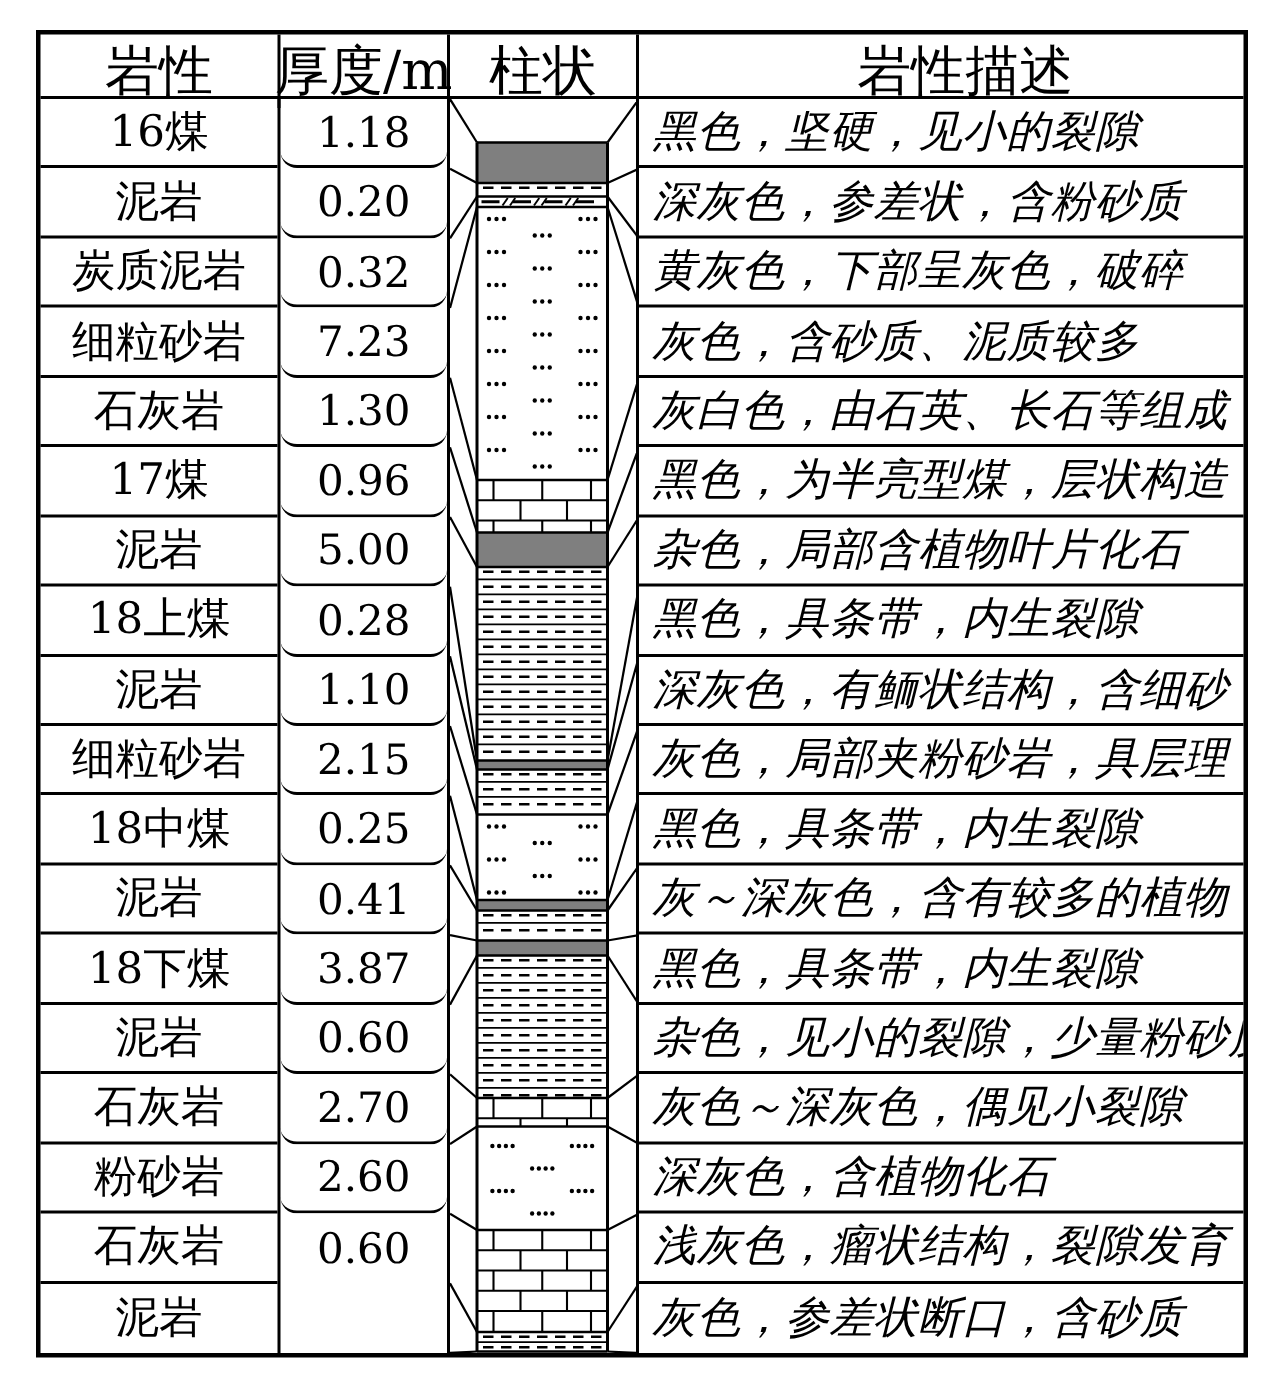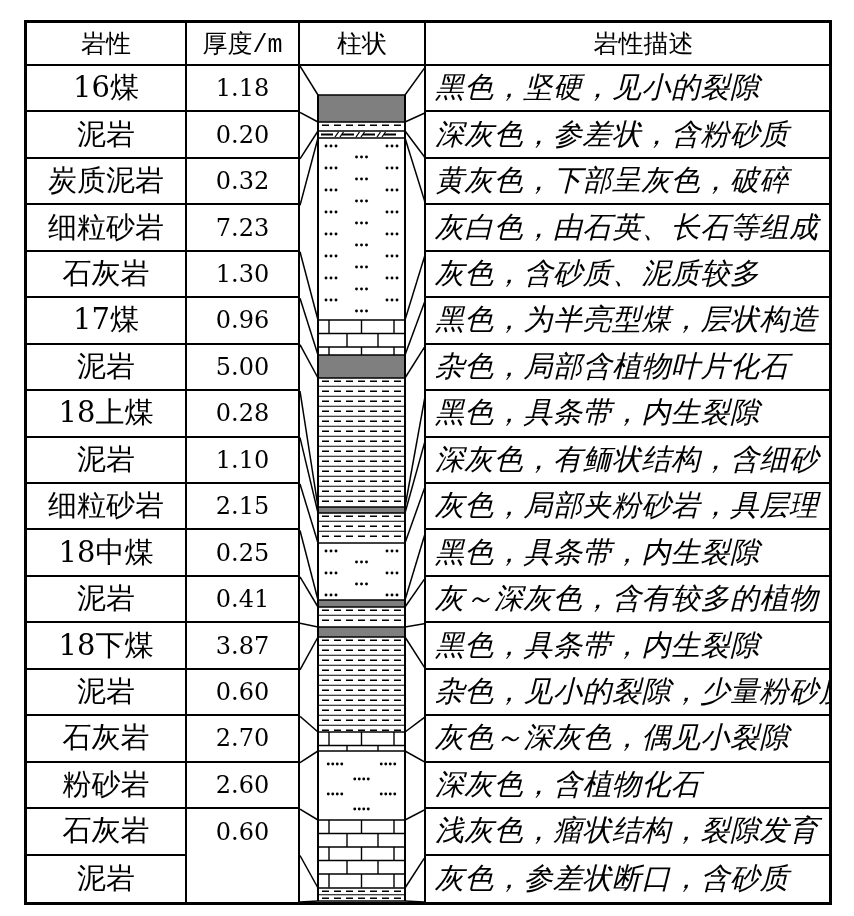--- a/index.html
+++ b/index.html
@@ -11,39 +11,39 @@
     position:absolute;left:24px;top:20px;width:808px;height:885px;
     border:3px solid #000;box-sizing:border-box;
     display:flex;flex-direction:column;background:#fff;
   }
   .hdr{
     flex:0 0 auto;height:43px;border-bottom:2px solid #000;box-sizing:border-box;
     display:grid;grid-template-columns:160px 113px 126px 1fr;
   }
   .hdr>div{
     display:flex;align-items:center;justify-content:center;
-    font-size:25px;border-right:2px solid #000;box-sizing:border-box;white-space:nowrap;font-family:Liberation Mono, monospace;
+    font-size:36px;border-right:2px solid #000;box-sizing:border-box;white-space:nowrap;
   }
   .hdr>div:last-child{border-right:none;padding-left:32px;}
   .tbody{
     flex:1 1 auto;display:grid;grid-template-columns:160px 113px 126px 1fr;
     position:relative;
   }
   .colwrap{
     display:grid;grid-template-rows:repeat(18,1fr);
     border-right:2px solid #000;box-sizing:border-box;min-width:0;text-align:center;
   }
   .colwrap.last{border-right:none;font-style:italic;}
   .cell{
     display:flex;align-items:center;justify-content:center;
     border-bottom:2px solid #000;box-sizing:border-box;
     font-size:29px;white-space:nowrap;overflow:hidden;
   }
   .cell:last-child{border-bottom:none;}
-  .cell.num{font-size:24px;}
+  .cell.num{font-size:28px;border-radius:11px;}
   .colwrap.last .cell{justify-content:flex-start;padding-left:9px;letter-spacing:0.5px;}
   .col-graphic{
     position:relative;border-right:2px solid #000;box-sizing:border-box;overflow:hidden;
   }
   .col-graphic svg{position:absolute;left:0;top:0;display:block;}
 </style>
 </head>
 <body>
 
 <div class="canvas">
@@ -501,22 +501,22 @@
             <line x1="18" y1="685" x2="105" y2="685" stroke="#000000" stroke-width="1.6"></line>
             <line x1="18" y1="754" x2="105" y2="754" stroke="#000000" stroke-width="1.6"></line>
             <line x1="18" y1="822" x2="105" y2="822" stroke="#000000" stroke-width="1.6"></line>
             <line x1="18" y1="835" x2="105" y2="835" stroke="#000000" stroke-width="1.6"></line>
           </svg>
       </div>
       <div class="colwrap last">
           <div class="cell">黑色，坚硬，见小的裂隙</div>
           <div class="cell">深灰色，参差状，含粉砂质</div>
           <div class="cell">黄灰色，下部呈灰色，破碎</div>
+          <div class="cell">灰色，含砂质、泥质较多</div>
           <div class="cell">灰白色，由石英、长石等组成</div>
-          <div class="cell">灰色，含砂质、泥质较多</div>
           <div class="cell">黑色，为半亮型煤，层状构造</div>
           <div class="cell">杂色，局部含植物叶片化石</div>
           <div class="cell">黑色，具条带，内生裂隙</div>
           <div class="cell">深灰色，有鲕状结构，含细砂</div>
           <div class="cell">灰色，局部夹粉砂岩，具层理</div>
           <div class="cell">黑色，具条带，内生裂隙</div>
           <div class="cell">灰～深灰色，含有较多的植物</div>
           <div class="cell">黑色，具条带，内生裂隙</div>
           <div class="cell">杂色，见小的裂隙，少量粉砂质</div>
           <div class="cell">灰色～深灰色，偶见小裂隙</div>

